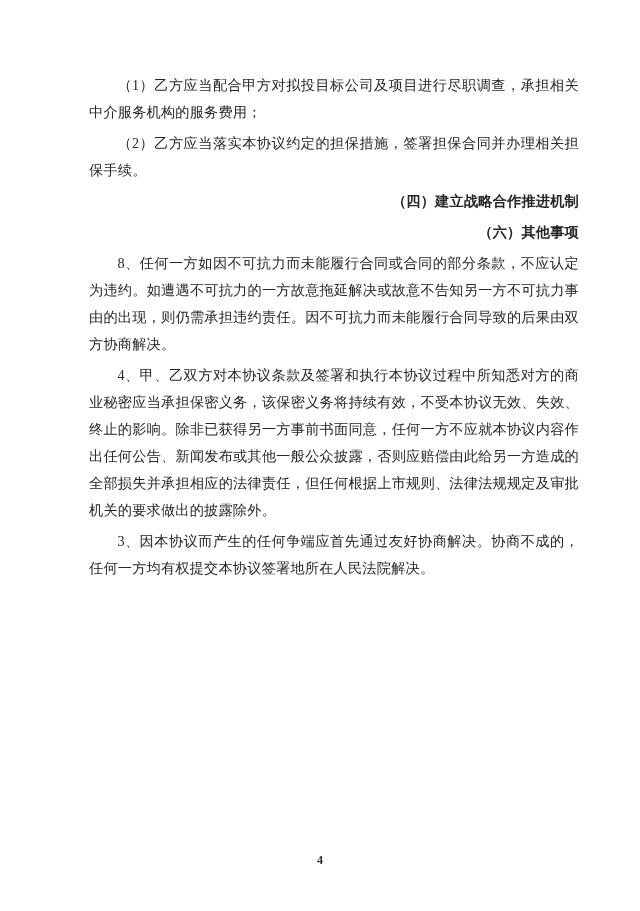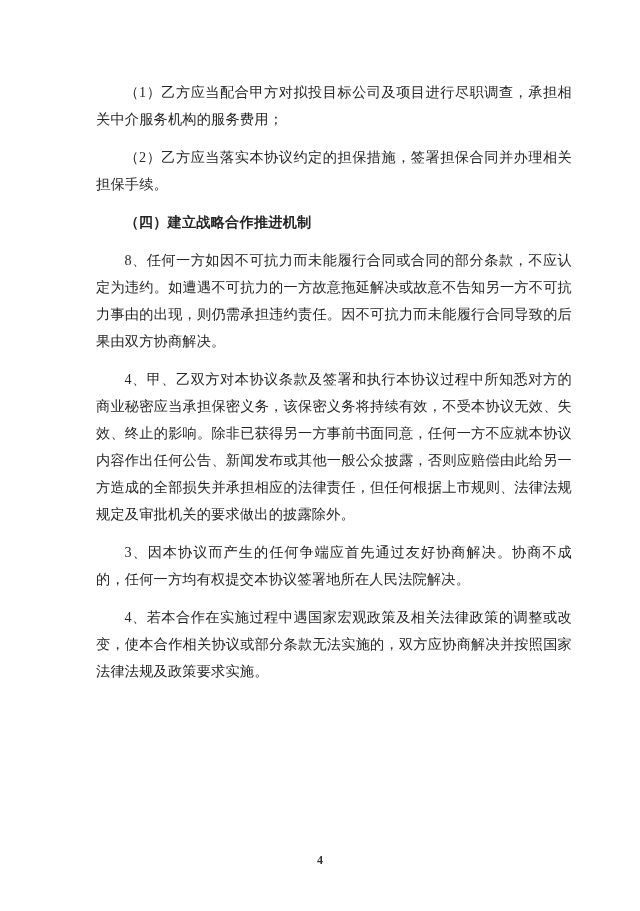--- a/index.html
+++ b/index.html
@@ -21,46 +21,46 @@
     left: 85px;
     top: 68px;
     width: 498px;
     font-size: 14.2px;
     line-height: 27px;
     text-align: justify;
     text-justify: inter-ideograph;
     letter-spacing: 0.2px;
   }
   .doc-body p {
-    margin: 11px;
+    margin: 4px;
     padding: 0;
     text-indent: 2em;
   }
   .doc-body p.heading {
     font-weight: 700;
-    text-align: left;
+    text-align: right;
   }
   .page-number {
     position: absolute;
     left: 0;
     top: 853px;
     width: 100%;
     text-align: center;
     font-size: 12px;
     font-weight: 600;
     color: #333333;
   }
 </style>
 </head>
 <body>
 
 <div class="page">
   <div class="doc-body">
     <p>（1）乙方应当配合甲方对拟投目标公司及项目进行尽职调查，承担相关中介服务机构的服务费用；</p>
     <p>（2）乙方应当落实本协议约定的担保措施，签署担保合同并办理相关担保手续。</p>
     <p class="heading">（四）建立战略合作推进机制</p>
+    <p class="heading">（六）其他事项</p>
     <p>8、任何一方如因不可抗力而未能履行合同或合同的部分条款，不应认定为违约。如遭遇不可抗力的一方故意拖延解决或故意不告知另一方不可抗力事由的出现，则仍需承担违约责任。因不可抗力而未能履行合同导致的后果由双方协商解决。</p>
     <p>4、甲、乙双方对本协议条款及签署和执行本协议过程中所知悉对方的商业秘密应当承担保密义务，该保密义务将持续有效，不受本协议无效、失效、终止的影响。除非已获得另一方事前书面同意，任何一方不应就本协议内容作出任何公告、新闻发布或其他一般公众披露，否则应赔偿由此给另一方造成的全部损失并承担相应的法律责任，但任何根据上市规则、法律法规规定及审批机关的要求做出的披露除外。</p>
     <p>3、因本协议而产生的任何争端应首先通过友好协商解决。协商不成的，任何一方均有权提交本协议签署地所在人民法院解决。</p>
-    <p>4、若本合作在实施过程中遇国家宏观政策及相关法律政策的调整或改变，使本合作相关协议或部分条款无法实施的，双方应协商解决并按照国家法律法规及政策要求实施。</p>
   </div>
   <div class="page-number">4</div>
 </div>
 
 </body></html>

